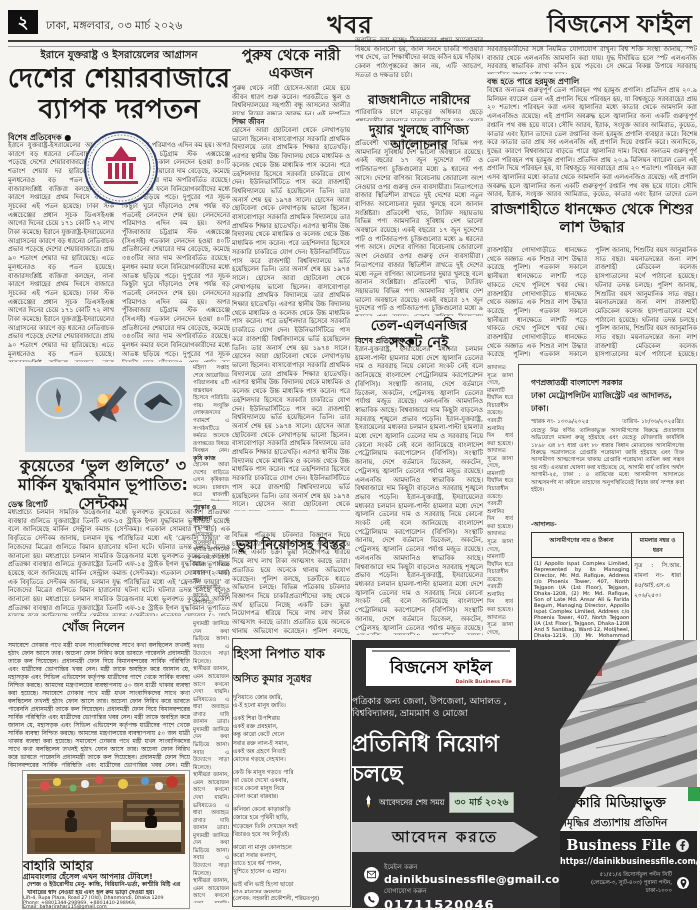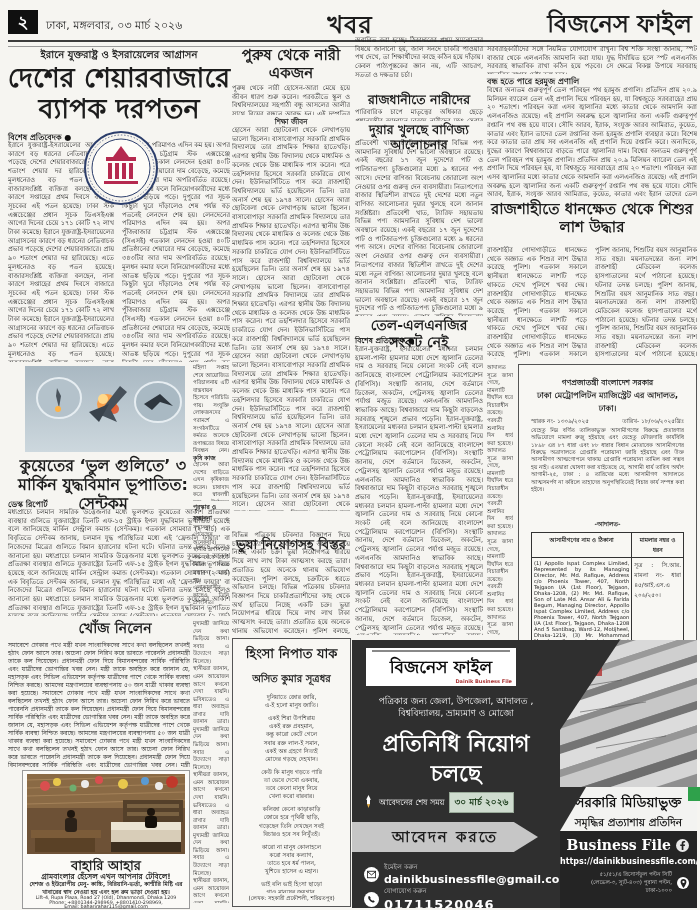--- a/index.html
+++ b/index.html
@@ -1,20 +1,20 @@
 <!DOCTYPE html>
 <html><head>
 <meta charset="utf-8">
 <style>
   html,body{margin:0;padding:0;background:#dddcd8;}
   .page{position:relative;width:700px;height:910px;margin:0 auto;background:#f6f5f1;
         font-family:"DejaVu Sans","Liberation Sans",sans-serif;color:#1c1c1c;overflow:hidden;
         box-shadow:0 0 6px rgba(0,0,0,.35);}
   .abs{position:absolute;}
-  .ctr{text-align:center;}
+  .ctr{}
   .bold{font-weight:700;}
   .fill{text-align:justify;overflow:hidden;line-height:1.34;color:#222;word-break:break-word;}
   .f65{font-size:6.5px;}
   .f60{font-size:6px;}
   
   .pg-box{left:8px;top:10px;width:30px;height:24px;background:#101010;color:#fff;
           font-size:17px;font-weight:700;text-align:center;line-height:24px;}
   .hdr-date{left:46px;top:17px;font-size:11px;color:#222;}
   .hdr-section{left:0;right:0;top:6px;text-align:center;font-size:24px;font-weight:800;letter-spacing:1px;}
   .hdr-brand{right:8px;top:5px;font-size:24px;font-weight:800;}
@@ -104,21 +104,21 @@
       <polygon points="32,22 36,30 34,42 31,30" fill="#4a545d"></polygon>
       <circle cx="33" cy="43" r="3" fill="#ffb347"></circle>
       <ellipse cx="133" cy="36" rx="23" ry="20" fill="#a9b9c3" stroke="#e6edf1" stroke-width="2"></ellipse>
       <polygon points="119,38 135,28 148,40 135,36 127,44" fill="#2e363e"></polygon>
     </svg>
   </div>
   <div class="abs h2" style="left:8px;top:456px;width:190px;font-size:16px;">কুয়েতের ‘ভুল গুলিতে’ ৩ মার্কিন যুদ্ধবিমান ভূপাতিত: সেন্টকম</div>
   <div class="abs byline" style="left:8px;top:498px;">ডেস্ক রিপোর্ট</div>
   <div class="abs fill f65" style="left:8px;top:508px;width:222px;height:108px;">মধ্যপ্রাচ্যে চলমান সামরিক উত্তেজনার মধ্যে ভুলবশত কুয়েতের আকাশ প্রতিরক্ষা ব্যবস্থার গুলিতে যুক্তরাষ্ট্রের তিনটি এফ-১৫ স্ট্রাইক ইগল যুদ্ধবিমান ভূপাতিত হয়েছে বলে জানিয়েছে মার্কিন সেন্ট্রাল কমান্ড (সেন্টকম)। গতকাল সোমবার (২ মার্চ) এক বিবৃতিতে সেন্টকম জানায়, চলমান যুদ্ধ পরিস্থিতির মধ্যে এই ‘ফ্রেন্ডলি ফায়ার’ বা নিজেদের মিত্রের গুলিতে বিমান হারানোর ঘটনা ঘটে। ঘটনার তদন্ত চলছে বলেও জানানো হয়। মধ্যপ্রাচ্যে চলমান সামরিক উত্তেজনার মধ্যে ভুলবশত কুয়েতের আকাশ প্রতিরক্ষা ব্যবস্থার গুলিতে যুক্তরাষ্ট্রের তিনটি এফ-১৫ স্ট্রাইক ইগল যুদ্ধবিমান ভূপাতিত হয়েছে বলে জানিয়েছে মার্কিন সেন্ট্রাল কমান্ড (সেন্টকম)। গতকাল সোমবার (২ মার্চ) এক বিবৃতিতে সেন্টকম জানায়, চলমান যুদ্ধ পরিস্থিতির মধ্যে এই ‘ফ্রেন্ডলি ফায়ার’ বা নিজেদের মিত্রের গুলিতে বিমান হারানোর ঘটনা ঘটে। ঘটনার তদন্ত চলছে বলেও জানানো হয়। মধ্যপ্রাচ্যে চলমান সামরিক উত্তেজনার মধ্যে ভুলবশত কুয়েতের আকাশ প্রতিরক্ষা ব্যবস্থার গুলিতে যুক্তরাষ্ট্রের তিনটি এফ-১৫ স্ট্রাইক ইগল যুদ্ধবিমান ভূপাতিত হয়েছে বলে জানিয়েছে মার্কিন সেন্ট্রাল কমান্ড (সেন্টকম)। গতকাল সোমবার (২ মার্চ) এক বিবৃতিতে সেন্টকম জানায়, চলমান যুদ্ধ পরিস্থিতির মধ্যে এই ‘ফ্রেন্ডলি ফায়ার’ বা নিজেদের মিত্রের গুলিতে বিমান হারানোর ঘটনা ঘটে। ঘটনার তদন্ত চলছে বলেও জানানো হয়।</div>
 
-  <div class="abs h2" style="left:24px;top:620px;width:182px;font-size:14px;">খোঁজ নিলেন</div>
+  <div class="abs h2" style="left:2px;top:620px;width:182px;font-size:12px;">খোঁজ নিলেন</div>
   <div class="abs fill f60" style="left:8px;top:641px;width:182px;height:126px;">সমাবেশে ঢোকার পথে মন্ত্রী যখন সাংবাদিকদের সাথে কথা বলছিলেন তখনই হঠাৎ ফোন আসে তার। অচেনা ফোন নিরিখ করে ভাবতে পারেননি প্রধানমন্ত্রী তাকে কল দিয়েছেন। প্রধানমন্ত্রী ফোন দিয়ে বিমানবন্দরের সার্বিক পরিস্থিতি এবং যাত্রীদের ভোগান্তির খবর নেন। মন্ত্রী তাকে অবহিত করে জানান যে, মহাসড়ক এবং সিভিল এভিয়েশন কর্তৃপক্ষ যাত্রীদের পাশে থেকে সার্বিক ব্যবস্থা নিশ্চিত করছে। আমদের মন্ত্রণালয়ের ব্যবস্থাপনায় ৫০ জন যাত্রী থাকার ব্যবস্থা করা হয়েছে। সমাবেশে ঢোকার পথে মন্ত্রী যখন সাংবাদিকদের সাথে কথা বলছিলেন তখনই হঠাৎ ফোন আসে তার। অচেনা ফোন নিরিখ করে ভাবতে পারেননি প্রধানমন্ত্রী তাকে কল দিয়েছেন। প্রধানমন্ত্রী ফোন দিয়ে বিমানবন্দরের সার্বিক পরিস্থিতি এবং যাত্রীদের ভোগান্তির খবর নেন। মন্ত্রী তাকে অবহিত করে জানান যে, মহাসড়ক এবং সিভিল এভিয়েশন কর্তৃপক্ষ যাত্রীদের পাশে থেকে সার্বিক ব্যবস্থা নিশ্চিত করছে। আমদের মন্ত্রণালয়ের ব্যবস্থাপনায় ৫০ জন যাত্রী থাকার ব্যবস্থা করা হয়েছে। সমাবেশে ঢোকার পথে মন্ত্রী যখন সাংবাদিকদের সাথে কথা বলছিলেন তখনই হঠাৎ ফোন আসে তার। অচেনা ফোন নিরিখ করে ভাবতে পারেননি প্রধানমন্ত্রী তাকে কল দিয়েছেন। প্রধানমন্ত্রী ফোন দিয়ে বিমানবন্দরের সার্বিক পরিস্থিতি এবং যাত্রীদের ভোগান্তির খবর নেন। মন্ত্রী তাকে অবহিত করে জানান যে, মহাসড়ক এবং সিভিল এভিয়েশন কর্তৃপক্ষ যাত্রীদের পাশে থেকে সার্বিক ব্যবস্থা নিশ্চিত করছে। আমদের মন্ত্রণালয়ের ব্যবস্থাপনায় ৫০ জন যাত্রী থাকার ব্যবস্থা করা হয়েছে।</div>
 
   <div class="abs vstrip" style="left:193px;top:364px;width:36px;height:88px;">মহিলা সপ্তাহ শেষে আয়োজিত পরিচালনায় এটি বাস্তবায়ন হিসেবে পরিচিতি পায়। সংযুক্তি লোকজনদের পরামর্শে এ সংগঠনটিতে কর্মরত অনেকে রূপান্তরের বিষয়ে নিবন্ধন নেন। সর্বমোট ২০ পদে টিকা টিএমএমএল এর শাখা দেশের মোট-বড় এলাকায় রয়েছে।</div>
   <div class="abs subhead" style="left:193px;top:453px;width:36px;font-size:6px;">কৃষি কাজ</div>
   <div class="abs vstrip" style="left:193px;top:461px;width:36px;height:40px;">হোসেন আরা দেশের বাড়িতে এখন কৃষিকাজ করেন। চাষাবাদ করে স্বাবলম্বী হয়ে উঠেছেন তিনি। নিজের জমিতে ধান ও শাকসবজি আবাদ করে সংসার চালান।</div>
   <div class="abs subhead" style="left:193px;top:502px;width:36px;font-size:6px;">পুরস্কার ও সম্মাননা</div>
   <div class="abs vstrip" style="left:193px;top:516px;width:36px;height:98px;">পুরস্কার ও সম্মাননা পেয়েছেন অনেকবার। স্থানীয় প্রশাসনের পক্ষ থেকে তাকে বিভিন্ন সময়ে সম্মাননা দেওয়া হয়। এলাকাবাসীর কাছেও তিনি প্রশংসিত।</div>
   <div class="abs vstrip" style="left:193px;top:620px;width:36px;height:283px;">মুখ্যমন্ত্রী জানিয়ে দেন কথা ভিড়িয়ে আনা। সবার এ উদ্যোগে সাড়া মিলেছে। স্থানীয়রা জানান, এমন আয়োজন আগে কখনো দেখা যায়নি। ভবিষ্যতেও এ ধারা অব্যাহত রাখার দাবি জানান তারা। মুখ্যমন্ত্রী জানিয়ে দেন কথা ভিড়িয়ে আনা। সবার এ উদ্যোগে সাড়া মিলেছে। স্থানীয়রা জানান, এমন আয়োজন আগে কখনো দেখা যায়নি। ভবিষ্যতেও এ ধারা অব্যাহত রাখার দাবি জানান তারা। মুখ্যমন্ত্রী জানিয়ে দেন কথা ভিড়িয়ে আনা। সবার এ উদ্যোগে সাড়া মিলেছে। স্থানীয়রা জানান, এমন আয়োজন আগে কখনো দেখা যায়নি। ভবিষ্যতেও এ ধারা অব্যাহত রাখার দাবি জানান তারা।</div>
 
   <div class="abs" style="left:22px;top:770px;width:166px;height:137px;border:1px solid #999;background:#fbfaf7;">

